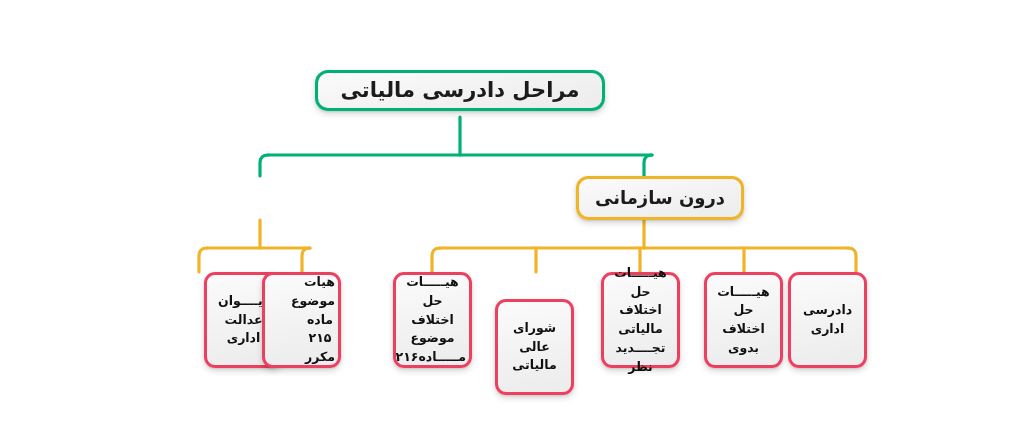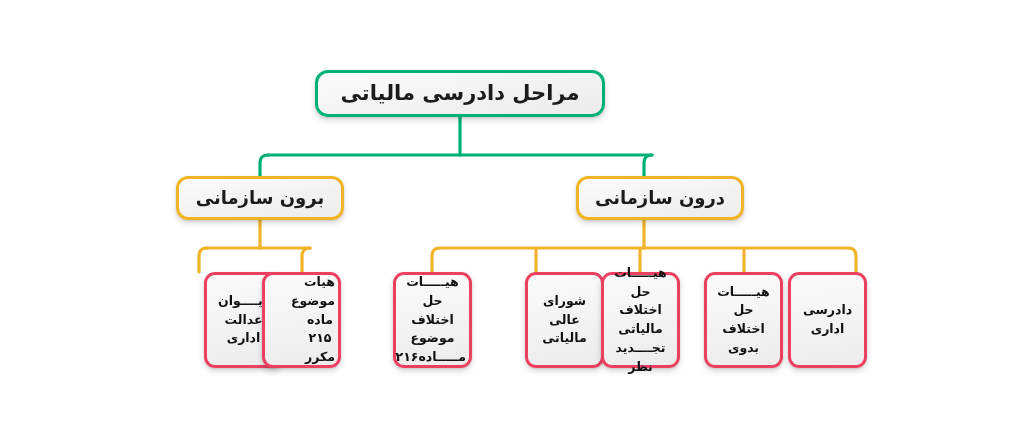--- a/index.html
+++ b/index.html
@@ -58,21 +58,21 @@
     color: #1b1b1b;
     white-space: pre-line;
     direction: rtl;
   }
 
   
   .node--root {
     left: 315px;
     top: 70px;
     width: 290px;
-    height: 47px;
+    height: 41px;
     border-width: 3px;
     border-color: #00b177;
     border-radius: 13px;
   }
   .node--root .node-label {
     font-size: 21px;
     font-weight: 700;
     letter-spacing: -0.2px;
     line-height: 1.1;
   }
@@ -106,21 +106,21 @@
   .node--leaf .node-label {
     font-size: 12.5px;
     font-weight: 600;
     line-height: 1.5;
     color: #101010;
   }
 
   #node-leaf-0 { left: 160px; margin-left: 44px; }
   #node-leaf-1 { left: 262px; padding-left: 40px; }
   #node-leaf-2 { left: 393px; }
-  #node-leaf-3 { left: 525px; }
+  #node-leaf-3 { left: 495px; margin-top: 27px; }
   #node-leaf-4 { left: 601px; }
   #node-leaf-5 { left: 704px; }
   #node-leaf-6 { left: 788px; }
 </style>
 </head>
 <body>
 
 <div id="diagram-canvas">
 
   <svg id="connector-layer" viewBox="0 0 1024 428" width="1024" height="428" xmlns="http://www.w3.org/2000/svg">
@@ -143,23 +143,20 @@
       <path d="M640,248 L640,272" stroke="#f0b429" stroke-width="3.2"></path>
       <path d="M744,248 L744,272" stroke="#f0b429" stroke-width="3.2"></path>
       <path d="M848,248 Q856,248 856,256 L856,272" stroke="#f0b429" stroke-width="3.2"></path>
     </g>
   </svg>
 
   <div class="node node--root" id="node-root">
     <span class="node-label">مراحل دادرسی مالیاتی</span>
   </div>
 
-  <div class="node node--mid" id="node-mid-0">
-    <span class="node-label">برون سازمانی</span>
-  </div>
 
   <div class="node node--mid" id="node-mid-1">
     <span class="node-label">درون سازمانی</span>
   </div>
 
   <div class="node node--leaf" id="node-leaf-0">
     <span class="node-label">دیــــوان
 عدالت اداری</span>
   </div>
 

